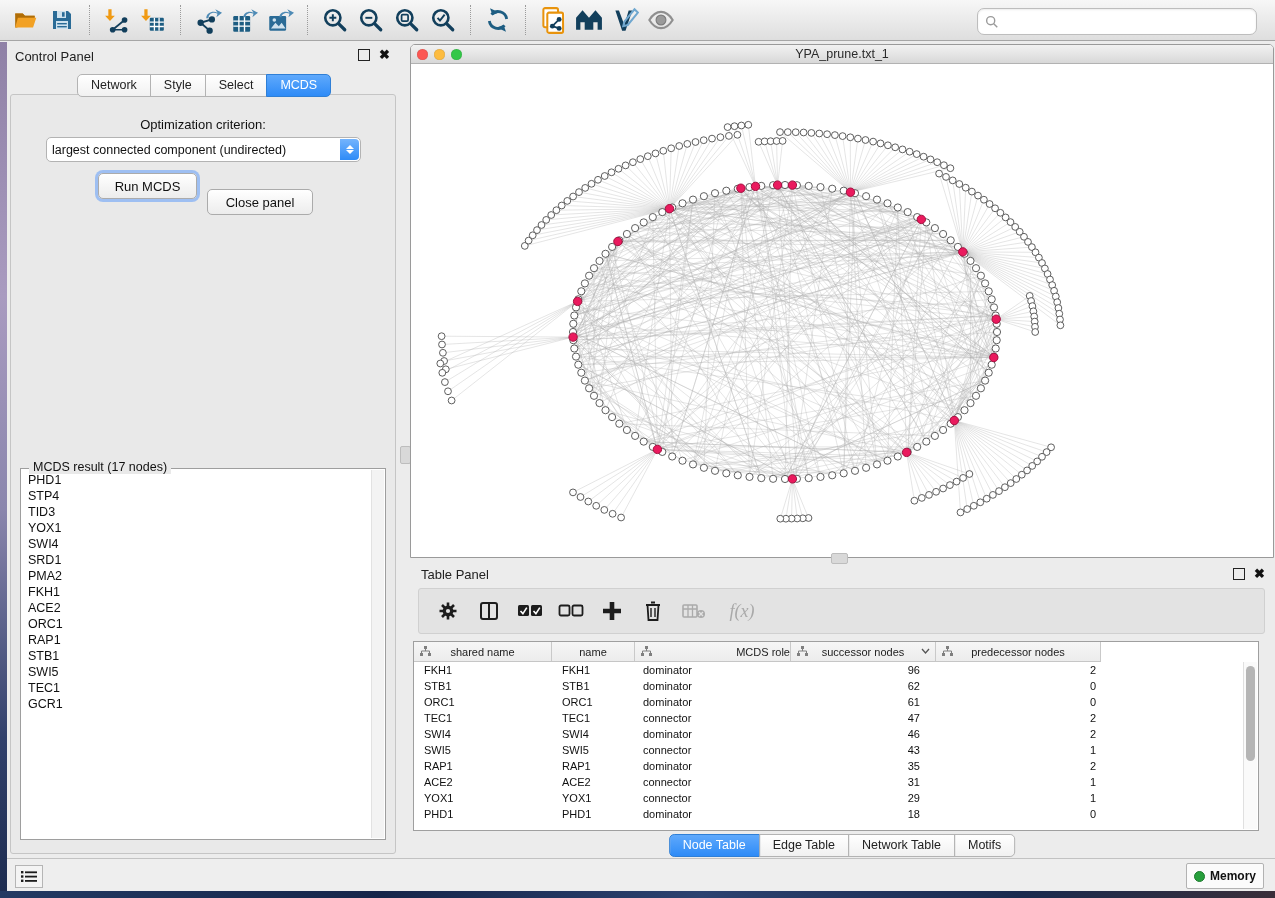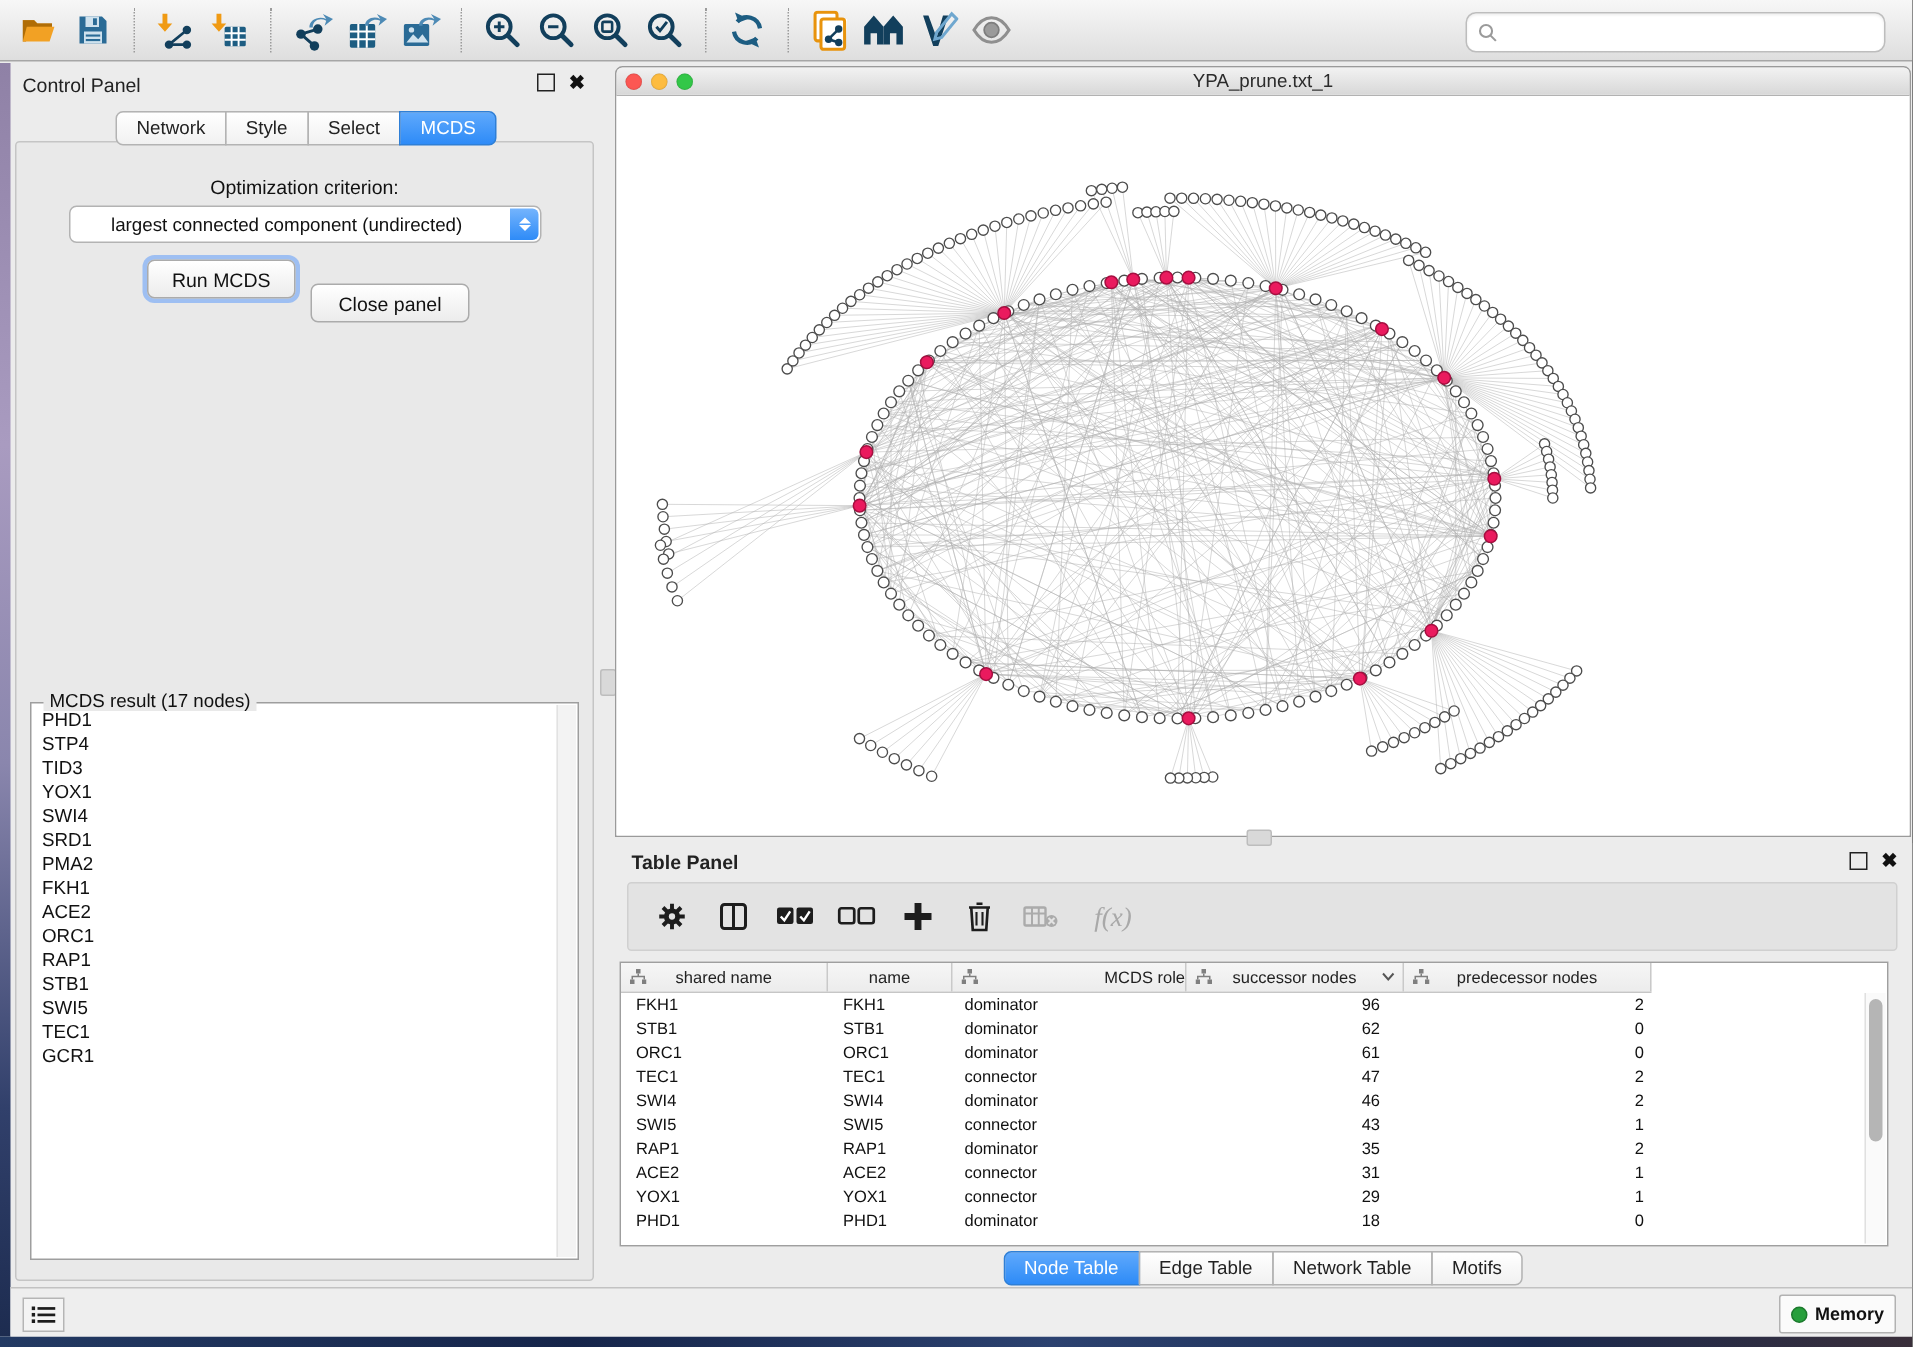--- a/index.html
+++ b/index.html
@@ -37,21 +37,21 @@
     font-size:12.5px;margin-left:-1px;color:#222;white-space:nowrap;}
   .seg:first-child{border-radius:5px 0 0 5px;}
   .seg:last-child{border-radius:0 5px 5px 0;}
   .seg.active{background:linear-gradient(#5fa9fc,#2e8bf7);color:#fff;border-color:#2f7fd6;text-align:right;}
 
   #cp-content{left:3px;top:52px;width:384px;height:758px;background:#e9e9e9;
     border:1px solid #c5c5c5;border-radius:3px;}
   #opt-label{left:0;right:0;top:22px;text-align:center;font-size:13px;color:#111;}
   #opt-select{left:35px;top:42px;width:313px;height:23px;background:#fff;border:1px solid #b3b3b3;
     border-radius:5px;display:flex;align-items:center;}
-  #opt-select .sel-text{font-size:12.5px;padding-left:27px;color:#111;white-space:nowrap;}
+  #opt-select .sel-text{font-size:12.5px;padding-left:5px;color:#111;white-space:nowrap;}
   #opt-stepper{position:absolute;right:1px;top:1px;width:19px;height:21px;border-radius:0 4px 4px 0;
     background:linear-gradient(#74b4fd,#2e8bf7);display:flex;flex-direction:column;align-items:center;justify-content:center;gap:1px;}
   .chev{width:0;height:0;border-left:4px solid transparent;border-right:4px solid transparent;}
   .chev.up{border-bottom:4px solid #fff;}
   .chev.dn{border-top:4px solid #fff;}
   .push-btn{position:absolute;height:24px;background:linear-gradient(#ffffff,#ececec);border:1px solid #ababab;
     border-radius:5px;font-size:13px;color:#111;display:flex;align-items:center;justify-content:center;font-family:"Liberation Sans",sans-serif;}
   #run-btn{left:87px;top:78px;width:97px;box-shadow:0 0 0 3px rgba(96,156,250,.55);}
   #close-btn{left:196px;top:78px;width:104px;margin-top:16px;}
 
@@ -69,21 +69,21 @@
   #net-window{left:410px;top:44px;width:864px;height:514px;border:1px solid #9a9a9a;border-radius:5px 5px 0 0;
     box-sizing:border-box;background:#fff;}
   #net-titlebar{position:absolute;left:0;top:0;right:0;height:18px;border-radius:4px 4px 0 0;
     background:linear-gradient(#f2f2f2,#d8d8d8);border-bottom:1px solid #b2b2b2;display:flex;align-items:center;}
   .tl{width:11px;height:11px;border-radius:50%;margin-left:6px;box-shadow:inset 0 0 1px rgba(0,0,0,.35);}
   #net-title{position:absolute;left:0;right:0;text-align:center;font-size:12.5px;color:#2b2b2b;}
   #net-canvas{position:absolute;left:0;top:19px;right:0;bottom:0;background:#fff;}
 
   
   #table-panel{left:410px;top:562px;width:865px;height:296px;background:#ececec;}
-  #tp-header{left:11px;top:5px;font-weight:bold;}
+  #tp-header{left:11px;top:5px;}
   #tp-btns{right:10px;top:6px;}
   #tp-toolbar{left:8px;top:26px;width:847px;height:46px;background:#e3e3e3;border:1px solid #d0d0d0;
     border-radius:3px;display:flex;align-items:center;padding-left:14px;box-sizing:border-box;gap:11px;}
   .tp-ico{width:30px;height:30px;display:flex;align-items:center;justify-content:center;}
   .fx{font-family:"Liberation Serif",serif;font-style:italic;font-size:18px;color:#a9a9a9;}
 
   #node-table{left:3px;top:79px;width:846px;height:190px;border:1px solid #9f9f9f;background:#fff;box-sizing:border-box;}
   #thead{position:absolute;left:0;top:0;height:19px;display:flex;background:linear-gradient(#f6f6f6,#ececec);
     border-bottom:1px solid #c6c6c6;}
   .hcell{position:relative;display:flex;align-items:center;justify-content:center;font-size:11px;color:#222;

